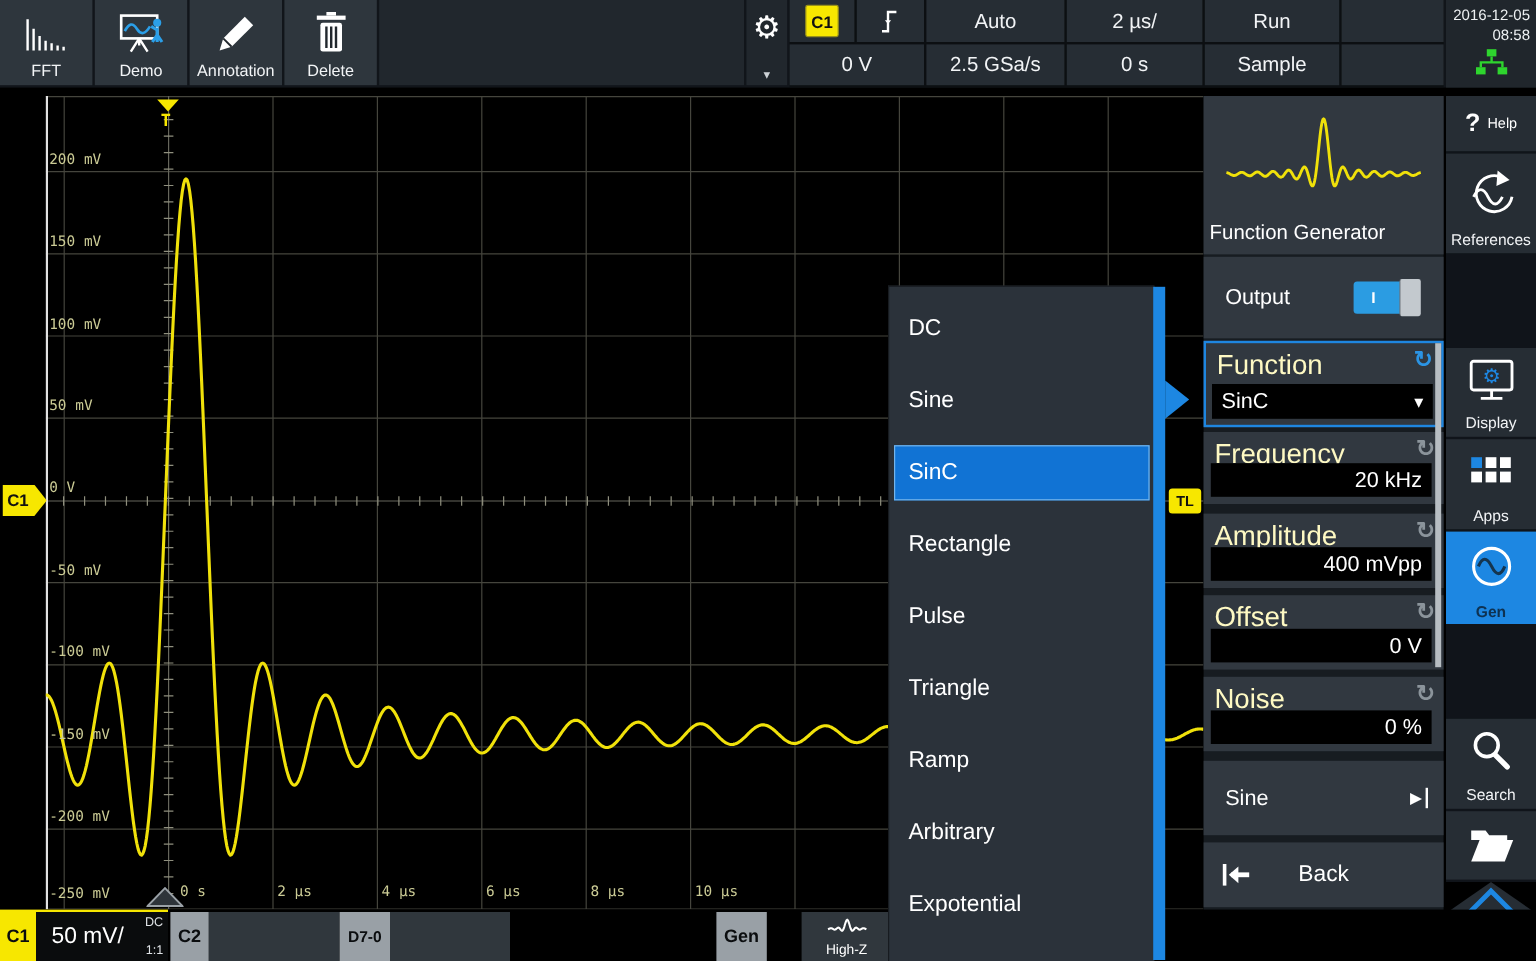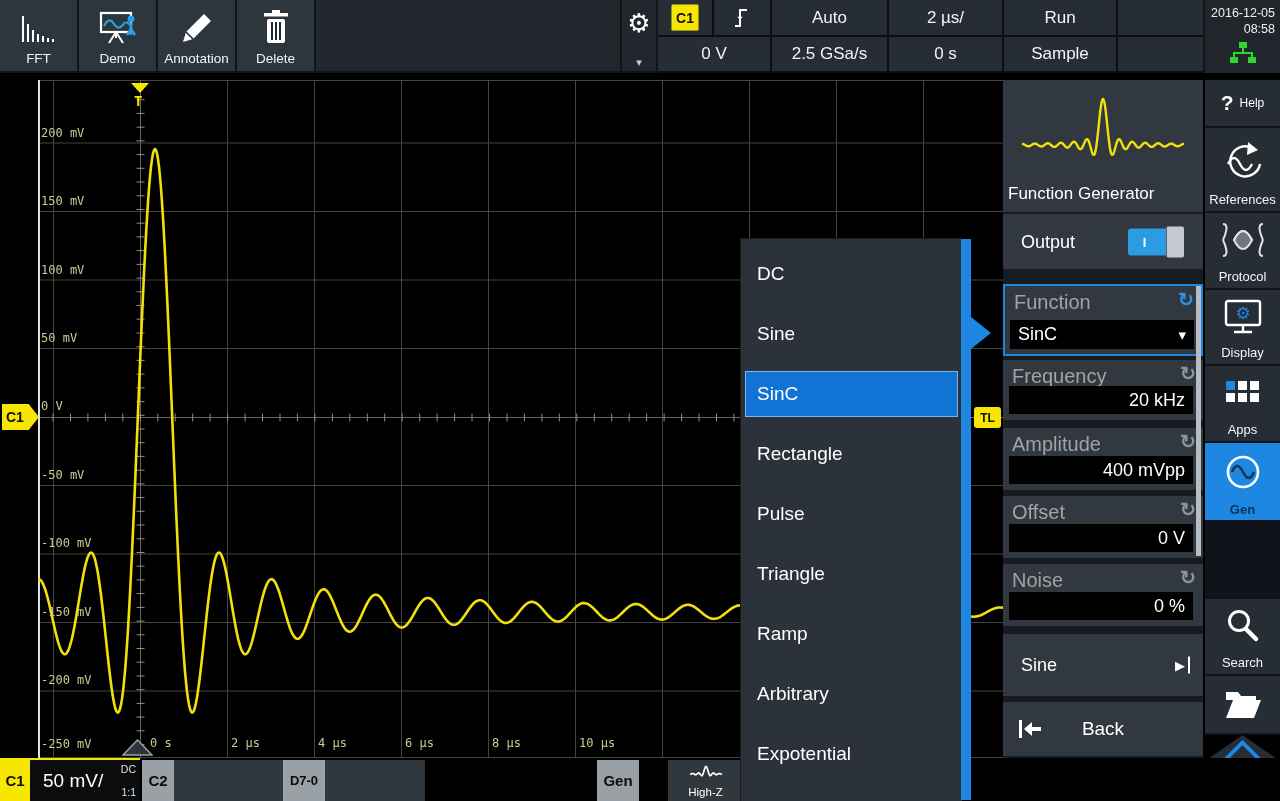--- a/index.html
+++ b/index.html
@@ -41,21 +41,21 @@
       border-top:1px solid #171b20;border-left:1px solid #171b20;box-sizing:border-box;padding-top:5px;}
   .mi{height:60px;display:flex;align-items:center;}
   .mi-in{height:46px;line-height:44px;margin:0 4px;flex:1;padding-left:11px;font-size:19px;color:#fff;cursor:pointer;border:1px solid transparent;box-sizing:border-box;}
   .mi.sel .mi-in{background:#1173d4;border-color:#73b5ec;}
   #menu-scroll{position:absolute;left:961px;top:239px;width:10px;height:561px;background:#1d87e2;z-index:6;cursor:pointer;}
   #menu-arrow{position:absolute;left:971px;top:317px;width:0;height:0;z-index:6;
       border-top:16px solid transparent;border-bottom:16px solid transparent;border-left:20px solid #1d87e2;}
   
   #panel{position:absolute;left:1003px;top:80px;width:200px;height:721px;background:#171c21;}
   .tile{position:absolute;left:0;width:200px;background:#313840;box-sizing:border-box;}
-  .tile .tlab{position:absolute;left:9px;top:5px;font-size:20px;color:#a3a3a3;}
+  .tile .tlab{position:absolute;left:9px;top:5px;font-size:23px;color:#fef9c3;}
   .refresh{position:absolute;right:7px;top:2px;font-size:19px;font-weight:bold;color:#8b949b;cursor:pointer;}
   .refresh.blue{color:#2b94e4;}
   .vbox{position:absolute;left:6px;right:10px;bottom:6px;height:28px;background:#000;
       font-size:18px;color:#fff;display:flex;align-items:center;justify-content:flex-end;padding-right:8px;cursor:pointer;}
   #t-func{border:2px solid #1e86e0;}
   #combo{position:absolute;left:5px;right:7px;bottom:5px;height:29px;background:#000;display:flex;align-items:center;
       font-size:18px;color:#fff;padding-left:8px;cursor:pointer;}
   #combo .chev{position:absolute;right:8px;font-size:15px;color:#fff;}
   #toggle{position:absolute;right:25px;top:50%;transform:translateY(-50%);width:50px;height:27px;background:#2b9ce2;border-radius:3px;cursor:pointer;}
   #toggle .on{position:absolute;left:0;width:33px;height:27px;text-align:center;line-height:27px;font-size:13px;font-weight:bold;color:#fff;}
@@ -260,21 +260,21 @@
   <div id="menu-arrow"></div>
 
   <div id="panel">
     <div class="tile" style="top:0;height:132px;">
       <svg class="abs" style="left:15px;top:8px;" width="170" height="78" viewBox="0 0 170 78">
         <path id="hdr-sinc" fill="none" stroke="#f0e10a" stroke-width="2.4" stroke-linejoin="round" d="M4.0,55.8L4.5,55.9L5.0,56.0L5.5,56.2L6.0,56.4L6.5,56.7L7.0,57.0L7.5,57.3L8.0,57.6L8.5,57.8L9.0,58.0L9.5,58.2L10.0,58.3L10.5,58.3L11.0,58.2L11.5,58.1L12.0,57.9L12.5,57.6L13.0,57.3L13.5,57.0L14.0,56.7L14.5,56.4L15.0,56.1L15.5,55.9L16.0,55.7L16.5,55.6L17.0,55.6L17.5,55.7L18.0,55.8L18.5,56.1L19.0,56.3L19.5,56.7L20.0,57.0L20.5,57.4L21.0,57.7L21.5,58.0L22.0,58.2L22.5,58.4L23.0,58.5L23.5,58.5L24.0,58.5L24.5,58.3L25.0,58.1L25.5,57.7L26.0,57.4L26.5,57.0L27.0,56.6L27.5,56.2L28.0,55.9L28.5,55.6L29.0,55.4L29.5,55.3L30.0,55.3L30.5,55.4L31.0,55.5L31.5,55.8L32.0,56.2L32.5,56.6L33.0,57.0L33.5,57.4L34.0,57.9L34.5,58.2L35.0,58.6L35.5,58.8L36.0,58.9L36.5,58.9L37.0,58.9L37.5,58.6L38.0,58.3L38.5,58.0L39.0,57.5L39.5,57.0L40.0,56.5L40.5,56.0L41.0,55.6L41.5,55.2L42.0,54.9L42.5,54.8L43.0,54.8L43.5,54.9L44.0,55.1L44.5,55.4L45.0,55.9L45.5,56.4L46.0,57.0L46.5,57.6L47.0,58.2L47.5,58.7L48.0,59.1L48.5,59.4L49.0,59.6L49.5,59.7L50.0,59.5L50.5,59.3L51.0,58.9L51.5,58.3L52.0,57.7L52.5,57.0L53.0,56.3L53.5,55.6L54.0,55.0L54.5,54.4L55.0,54.0L55.5,53.8L56.0,53.7L56.5,53.9L57.0,54.2L57.5,54.7L58.0,55.4L58.5,56.1L59.0,57.0L59.5,57.9L60.0,58.8L60.5,59.6L61.0,60.3L61.5,60.8L62.0,61.1L62.5,61.2L63.0,61.0L63.5,60.6L64.0,60.0L64.5,59.2L65.0,58.1L65.5,57.0L66.0,55.8L66.5,54.6L67.0,53.5L67.5,52.5L68.0,51.8L68.5,51.3L69.0,51.1L69.5,51.3L70.0,51.8L70.5,52.6L71.0,53.8L71.5,55.3L72.0,57.0L72.5,58.8L73.0,60.7L73.5,62.5L74.0,64.1L74.5,65.5L75.0,66.4L75.5,66.9L76.0,66.9L76.5,66.2L77.0,64.9L77.5,62.9L78.0,60.3L78.5,57.0L79.0,53.2L79.5,49.0L80.0,44.4L80.5,39.6L81.0,34.8L81.5,30.0L82.0,25.5L82.5,21.4L83.0,17.8L83.5,14.9L84.0,12.8L84.5,11.4L85.0,11.0L85.5,11.4L86.0,12.8L86.5,14.9L87.0,17.8L87.5,21.4L88.0,25.5L88.5,30.0L89.0,34.8L89.5,39.6L90.0,44.4L90.5,49.0L91.0,53.2L91.5,57.0L92.0,60.3L92.5,62.9L93.0,64.9L93.5,66.2L94.0,66.9L94.5,66.9L95.0,66.4L95.5,65.5L96.0,64.1L96.5,62.5L97.0,60.7L97.5,58.8L98.0,57.0L98.5,55.3L99.0,53.8L99.5,52.6L100.0,51.8L100.5,51.3L101.0,51.1L101.5,51.3L102.0,51.8L102.5,52.5L103.0,53.5L103.5,54.6L104.0,55.8L104.5,57.0L105.0,58.1L105.5,59.2L106.0,60.0L106.5,60.6L107.0,61.0L107.5,61.2L108.0,61.1L108.5,60.8L109.0,60.3L109.5,59.6L110.0,58.8L110.5,57.9L111.0,57.0L111.5,56.1L112.0,55.4L112.5,54.7L113.0,54.2L113.5,53.9L114.0,53.7L114.5,53.8L115.0,54.0L115.5,54.4L116.0,55.0L116.5,55.6L117.0,56.3L117.5,57.0L118.0,57.7L118.5,58.3L119.0,58.9L119.5,59.3L120.0,59.5L120.5,59.7L121.0,59.6L121.5,59.4L122.0,59.1L122.5,58.7L123.0,58.2L123.5,57.6L124.0,57.0L124.5,56.4L125.0,55.9L125.5,55.4L126.0,55.1L126.5,54.9L127.0,54.8L127.5,54.8L128.0,54.9L128.5,55.2L129.0,55.6L129.5,56.0L130.0,56.5L130.5,57.0L131.0,57.5L131.5,58.0L132.0,58.3L132.5,58.6L133.0,58.9L133.5,58.9L134.0,58.9L134.5,58.8L135.0,58.6L135.5,58.2L136.0,57.9L136.5,57.4L137.0,57.0L137.5,56.6L138.0,56.2L138.5,55.8L139.0,55.5L139.5,55.4L140.0,55.3L140.5,55.3L141.0,55.4L141.5,55.6L142.0,55.9L142.5,56.2L143.0,56.6L143.5,57.0L144.0,57.4L144.5,57.7L145.0,58.1L145.5,58.3L146.0,58.5L146.5,58.5L147.0,58.5L147.5,58.4L148.0,58.2L148.5,58.0L149.0,57.7L149.5,57.4L150.0,57.0L150.5,56.7L151.0,56.3L151.5,56.1L152.0,55.8L152.5,55.7L153.0,55.6L153.5,55.6L154.0,55.7L154.5,55.9L155.0,56.1L155.5,56.4L156.0,56.7L156.5,57.0L157.0,57.3L157.5,57.6L158.0,57.9L158.5,58.1L159.0,58.2L159.5,58.3L160.0,58.3L160.5,58.2L161.0,58.0L161.5,57.8L162.0,57.6L162.5,57.3L163.0,57.0L163.5,56.7L164.0,56.4L164.5,56.2L165.0,56.0L165.5,55.9L166.0,55.8"></path>
       </svg>
       <div class="abs" style="left:5px;bottom:8px;font-size:17px;">Function Generator</div>
     </div>
 
-    <div class="tile" style="top:134px;height:55px;">
+    <div class="tile" style="top:134px;height:68px;">
       <div class="abs" style="left:18px;top:50%;transform:translateY(-50%);font-size:18px;">Output</div>
       <div id="toggle">
         <span class="on">I</span>
         <span class="knob"></span>
       </div>
     </div>
 
     <div class="tile" id="t-func" style="top:204px;height:72px;">
       <div class="tlab">Function</div>
       <span class="refresh blue">↻</span>
@@ -330,31 +330,20 @@
     </div>
     <div class="sb-item" style="top:48px;height:83px;">
       <span class="sic" style="top:12px;">
         <svg width="46" height="42" viewBox="0 0 46 42">
           <path d="M40,24 A15,15 0 1,1 32,8" fill="none" stroke="#fff" stroke-width="2.4"></path>
           <polygon points="28,2 38,10 27,15" fill="#fff"></polygon>
           <path d="M8,24 Q14,12 20,24 T32,24" fill="none" stroke="#fff" stroke-width="2.4"></path>
         </svg>
       </span>
       <span class="slbl">References</span>
-    </div>
-    <div class="sb-item" style="top:133px;height:75px;">
-      <span class="sic">
-        <svg width="46" height="40" viewBox="0 0 46 40">
-          <path d="M3,20 Q10,4 3,4 M3,20 Q10,36 3,36" fill="none" stroke="#dfe3e6" stroke-width="2"></path>
-          <path d="M43,20 Q36,4 43,4 M43,20 Q36,36 43,36" fill="none" stroke="#dfe3e6" stroke-width="2"></path>
-          <path d="M14,20 Q23,2 32,20 Q23,38 14,20 Z" fill="#6f767d" stroke="#dfe3e6" stroke-width="2"></path>
-          <path d="M32,20 Q23,2 14,20" fill="none" stroke="#dfe3e6" stroke-width="2"></path>
-        </svg>
-      </span>
-      <span class="slbl">Protocol</span>
     </div>
     <div class="sb-item" style="top:210px;height:74px;">
       <span class="sic">
         <svg width="44" height="40" viewBox="0 0 44 40">
           <rect x="5" y="4" width="34" height="24" rx="2" fill="none" stroke="#fff" stroke-width="2.4"></rect>
           <path d="M22,28 V34 M13,35 H31" stroke="#fff" stroke-width="2.4"></path>
           <text x="22" y="22" text-anchor="middle" font-size="17" fill="#1d87e2">⚙</text>
         </svg>
       </span>
       <span class="slbl">Display</span>

